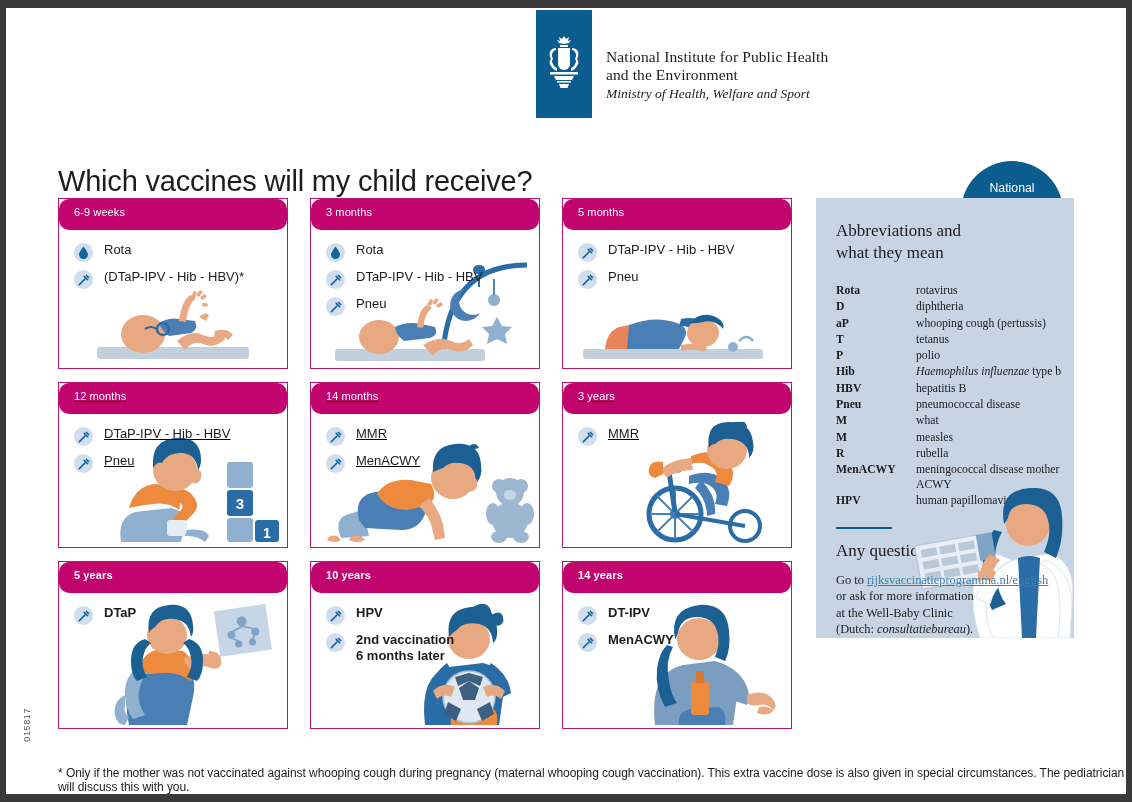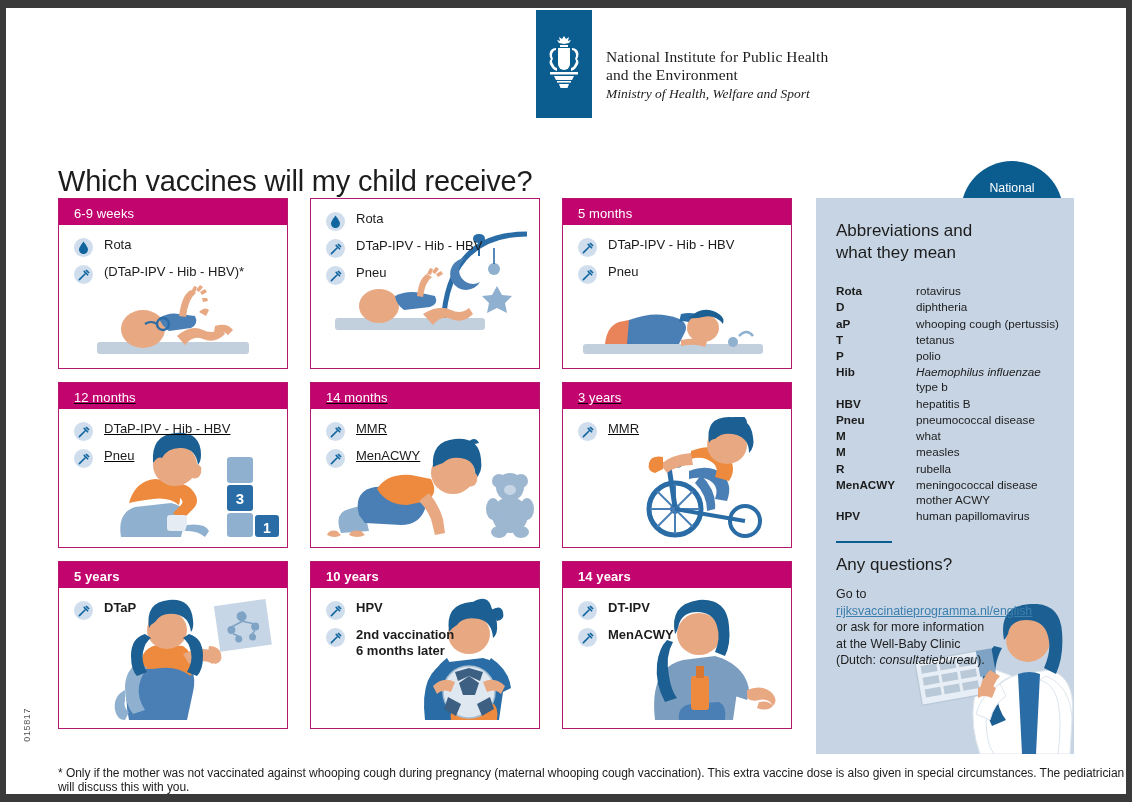--- a/index.html
+++ b/index.html
@@ -72,23 +72,24 @@
     background: #fff;
     position: relative;
     overflow: hidden;
   }
   .card-r1 { height: 171px; }
   .card-r2 { height: 166px; text-decoration: underline; }
   .card-r3 { height: 168px; font-weight: bold; }
   .card-head {
     background: #c2046f;
     color: #ffffff;
-    font-size: 13px;
-    padding: 7px 0 4px 15px;
+    font-size: 11px;
+    padding: 7px 0 12px 15px;
     letter-spacing: .1px;
+    border-radius: 10px;
   }
   .card-body { padding: 12px 0 0 15px; position: relative; height: calc(100% - 34px); }
   .vline {
     display: flex; align-items: flex-start;
     margin-bottom: 7px;
     position: relative; z-index: 3;
   }
   .vicon {
     width: 19px; height: 19px; border-radius: 50%;
     background: #cfdded;
@@ -97,23 +98,24 @@
     margin-right: 11px; margin-top: 1px;
   }
   .vicon svg { display:block; }
   .vlabel { font-size: 13px; color: #1c1c1c; line-height: 16px; }
   .illu { position: absolute; bottom: 0; right: 0; pointer-events: none; }
 
   
   .sidebar {
     position: absolute;
     left: 810px; top: 190px;
-    width: 258px; height: 556px;
+    width: 258px; height: 440px;
     background: #c7d4e3;
     padding: 22px 8px 0 20px;
+    font-family: Liberation Serif, serif;
   }
   .sb-title {
     font-size: 17px; color: #1c1c1c; line-height: 22px;
     font-weight: 400; width: 140px; margin-bottom: 20px;
   }
   .abbr-table { width: 100%; border-collapse: collapse; }
   .abbr-table td {
     font-size: 11.7px; color: #1c1c1c;
     padding: 0 0 1.5px 0; vertical-align: top; line-height: 14.8px;
   }
@@ -238,20 +240,21 @@
             <path d="M141 16 l5 -3 l2 3 l-5 3z" fill="#e8a882"></path>
             <path d="M143 22 l5 0 l1 3 l-5 1z" fill="#e8a882"></path>
             <path d="M140 36 q6 -6 10 -2 l-3 6 z" fill="#e8a882"></path>
             <circle cx="104" cy="48" r="6" fill="none" stroke="#2a6ca5" stroke-width="2.4"></circle>
             <path d="M98 48 q-6 -4 -12 0" stroke="#2a6ca5" stroke-width="2.2" fill="none"></path>
           </svg>
         </div>
       </div>
 
       <div class="card card-r1">
+        <div class="card-head">3 months</div>
         <div class="card-body">
           <div class="vline">
             <span class="vicon">
               <svg width="11" height="13" viewBox="0 0 11 13">
                     <path d="M5.5 0.5 C5.5 0.5 10 6 10 8.6 A4.5 4.5 0 0 1 1 8.6 C1 6 5.5 0.5 5.5 0.5 Z" fill="#11659e"></path>
                   </svg>
             </span>
             <span class="vlabel">Rota</span>
           </div>
           <div class="vline">

